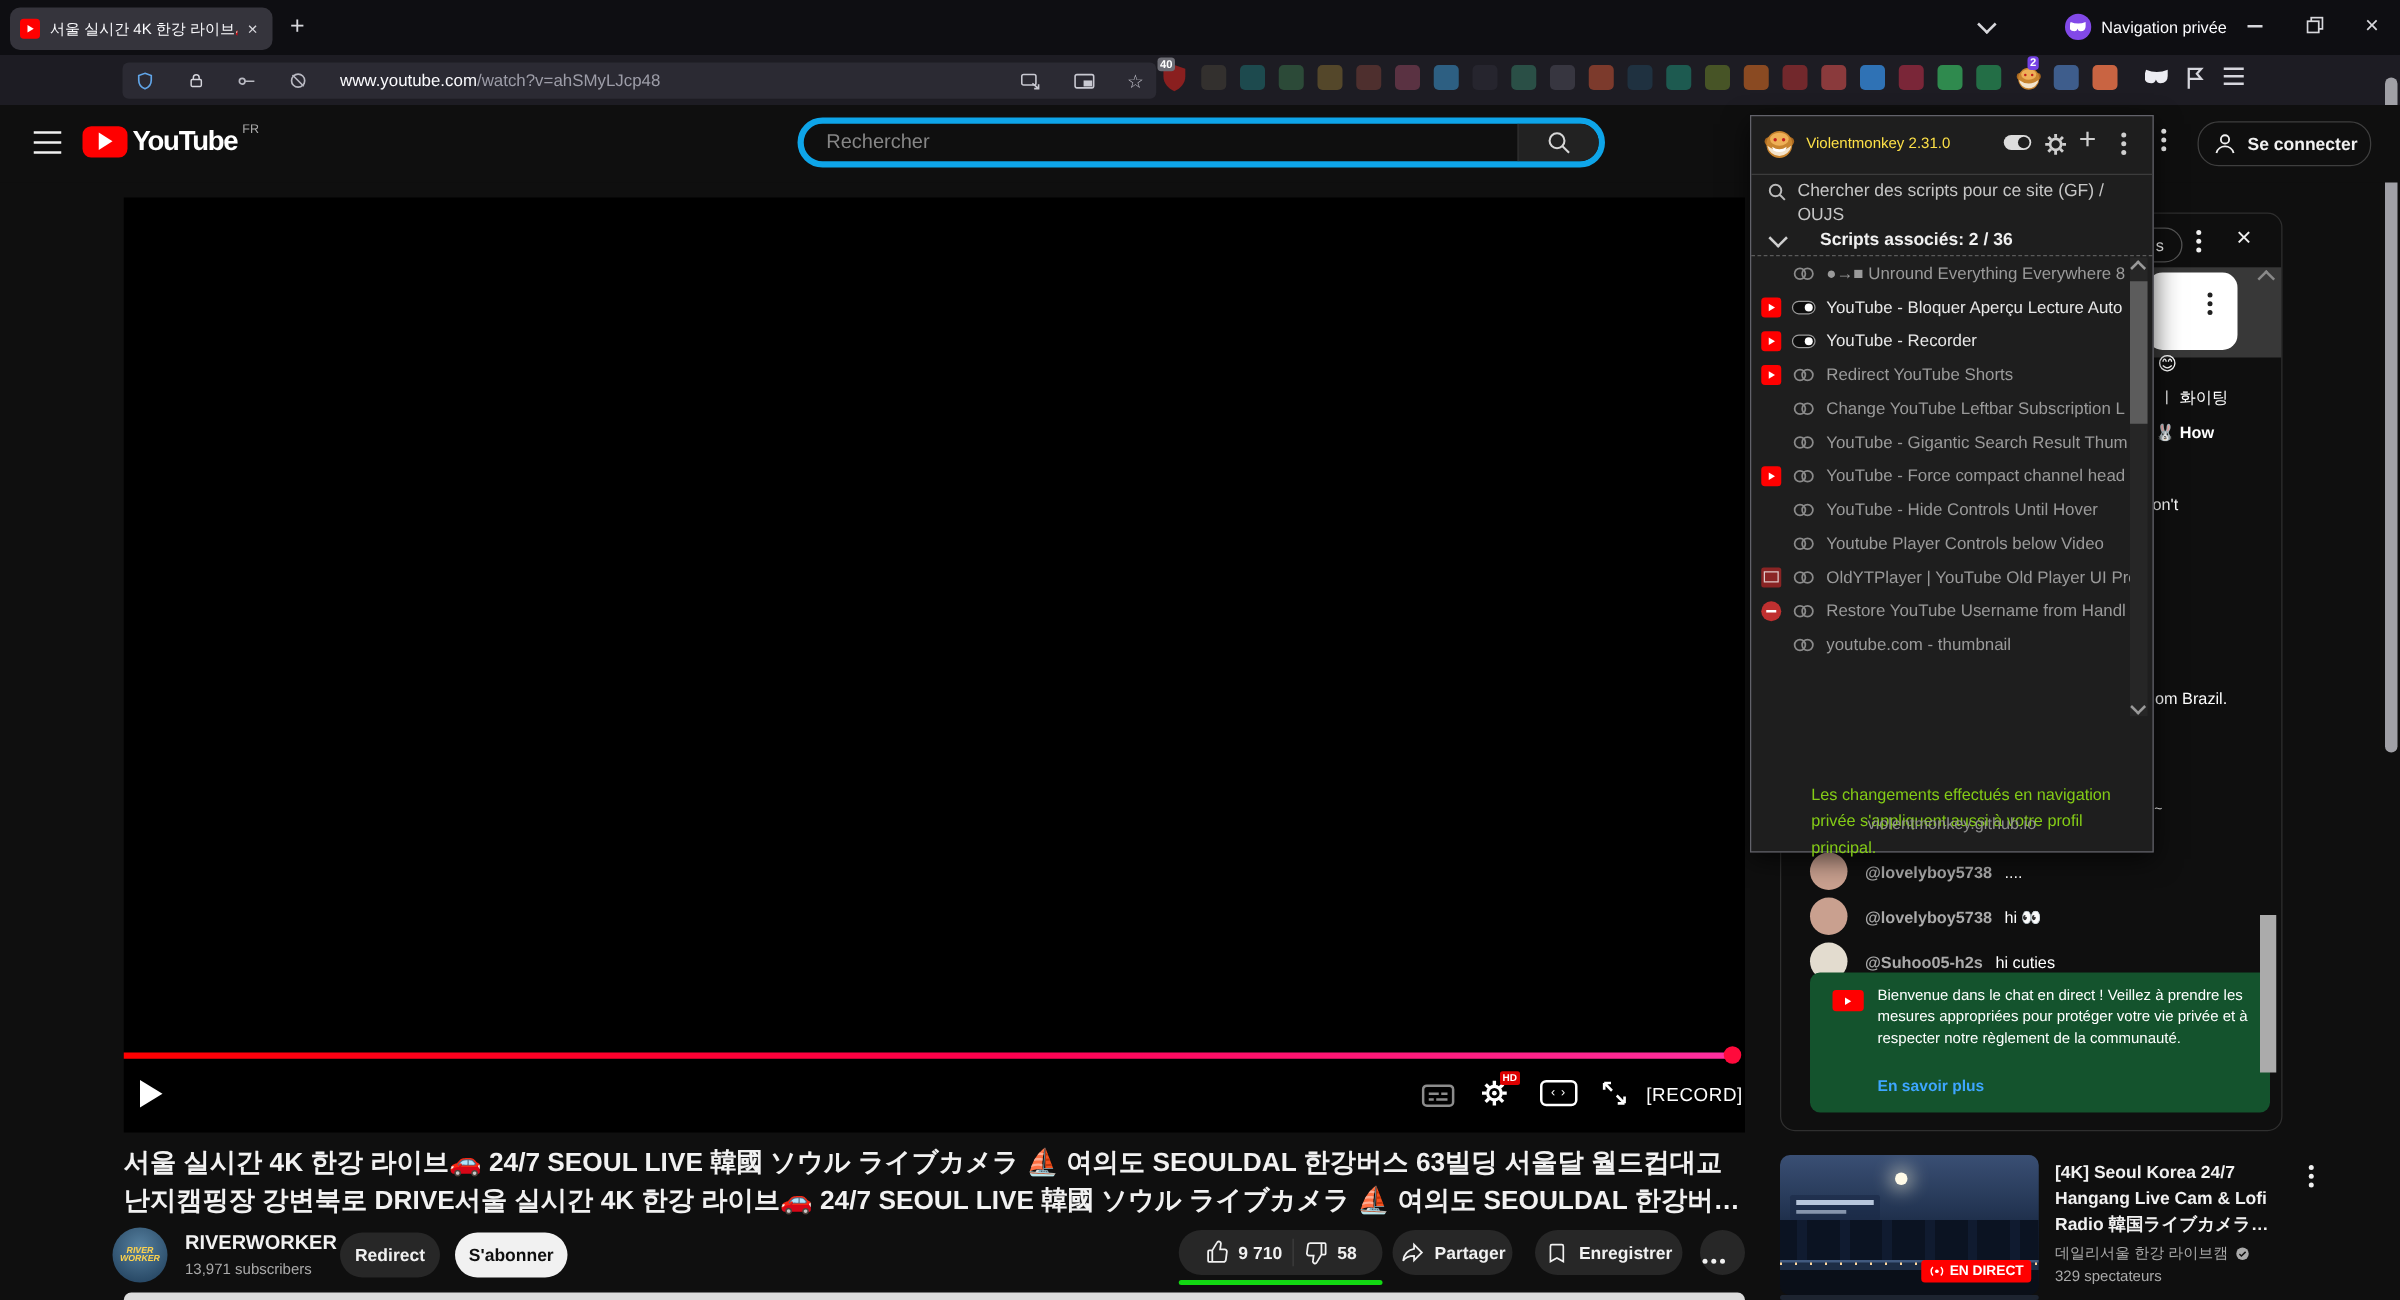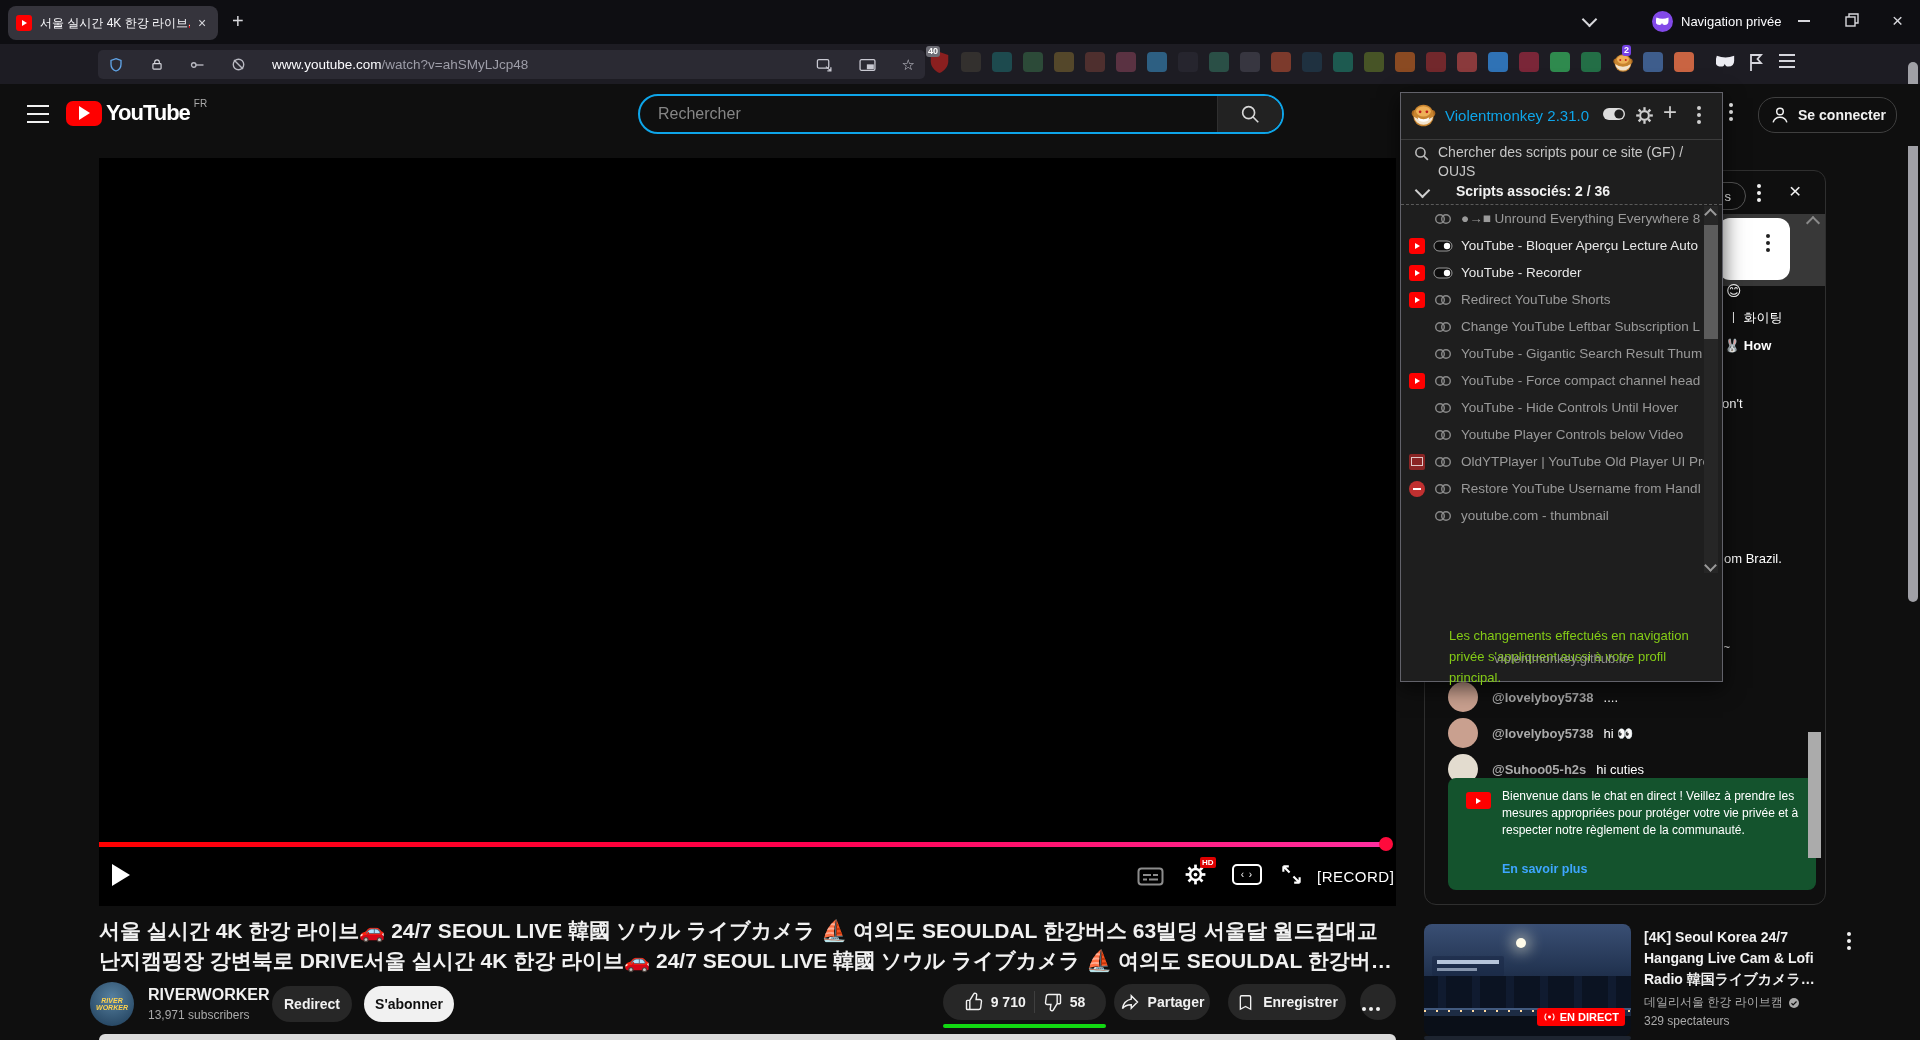--- a/index.html
+++ b/index.html
@@ -40,21 +40,21 @@
   .bars3 b{display:block;width:16px;height:2px;background:#d6d6dd;margin:0 0 4px;}
   
   #ythead{left:0;top:84px;width:1920px;height:62px;background:#0f0f0f;}
   #yt-hamb{left:27px;top:105px;}
   .bars3w b{display:block;width:22px;height:2px;background:#f1f1f1;margin:0 0 6px;}
   #ytlogo{left:66px;top:100px;display:flex;align-items:center;gap:4px;}
   #ytlogo .box{width:36px;height:25px;background:#f00;border-radius:7px;display:flex;align-items:center;justify-content:center;}
   #ytlogo .box i{display:block;width:0;height:0;border-left:11px solid #fff;border-top:7px solid transparent;border-bottom:7px solid transparent;}
   #ytlogo .word{font-size:22px;font-weight:bold;letter-spacing:-1px;color:#fff;}
   #ytlogo .cc{font-size:10px;color:#aaa;align-self:flex-start;margin-top:-2px;}
-  #search{left:638px;top:94px;width:646px;height:40px;border:2px solid #0ea5e9;border-radius:21px;
+  #search{left:638px;top:94px;width:646px;height:40px;border:5px solid #0ea5e9;border-radius:21px;
     box-sizing:border-box;display:flex;overflow:hidden;background:#0f0f0f;}
   #search input{flex:1;background:transparent;border:0;outline:0;color:#eee;font-size:16px;padding:0 18px;
     font-family:inherit;}
   #search input::placeholder{color:#868686;}
   #searchbtn{width:64px;background:#222;border-left:1px solid #2f2f2f;display:flex;align-items:center;justify-content:center;}
   .kebab{width:4px;height:4px;border-radius:50%;background:#f1f1f1;box-shadow:0 7px 0 #f1f1f1,0 14px 0 #f1f1f1;}
   #signin{left:1758px;top:97px;width:137px;height:34px;border:1px solid #3f3f3f;border-radius:17px;
     display:flex;align-items:center;justify-content:center;gap:7px;color:#f1f1f1;font-size:14px;font-weight:bold;}
   
   #player{left:99px;top:158px;width:1297px;height:748px;background:#000;}
@@ -124,21 +124,21 @@
   #rtitle{left:1644px;top:927px;width:192px;font-size:14px;font-weight:bold;line-height:21px;color:#f1f1f1;
     display:-webkit-box;-webkit-line-clamp:3;-webkit-box-orient:vertical;overflow:hidden;}
   #rkebab{left:1847px;top:932px;}
   #rchan{left:1644px;top:994px;font-size:12px;color:#aaa;display:flex;align-items:center;gap:5px;}
   #rviews{left:1644px;top:1014px;font-size:12px;color:#aaa;}
   #nextsliver{left:1424px;top:1036px;width:207px;height:4px;border-radius:3px;background:#1d2430;}
   
   #vmpopup{left:1400px;top:92px;width:323px;height:590px;background:#1e1e1e;border:1px solid #62626a;
     box-sizing:border-box;box-shadow:0 6px 20px rgba(0,0,0,.65);z-index:50;}
   #vmhead{position:absolute;left:0;top:0;width:100%;height:46px;}
-  #vmtitle{position:absolute;left:44px;top:14px;font-size:15px;color:#0ea5e9;}
+  #vmtitle{position:absolute;left:44px;top:14px;font-size:12px;color:#fde047;}
   #vmsearch{position:absolute;left:0;top:46px;width:100%;height:38px;border-top:1px solid #3c3c3c;
     box-sizing:border-box;padding:3px 8px 0;font-size:14px;line-height:19px;color:#c6c6c6;}
   #vmsearch svg{float:left;margin:2px 8px 2px 4px;}
   #vmsection{position:absolute;left:0;top:84px;width:100%;height:27px;display:flex;align-items:center;gap:28px;padding-left:16px;box-sizing:border-box;}
   #vmsection .lbl{font-size:14px;font-weight:bold;color:#f0f0f0;}
   #vmlist{position:absolute;left:0;top:111px;width:100%;height:371px;border-top:1px dashed #5a5a5a;box-sizing:border-box;overflow:hidden;}
   .vm-row{position:relative;height:27px;display:flex;align-items:center;padding-left:8px;gap:8px;box-sizing:border-box;}
   .vm-row .nm{font-size:13.5px;color:#9a9a9a;white-space:nowrap;overflow:hidden;width:250px;}
   .vm-row.on .nm{color:#e8e8e8;}
   .fav{width:16px;height:16px;flex:0 0 auto;display:inline-flex;align-items:center;justify-content:center;}

